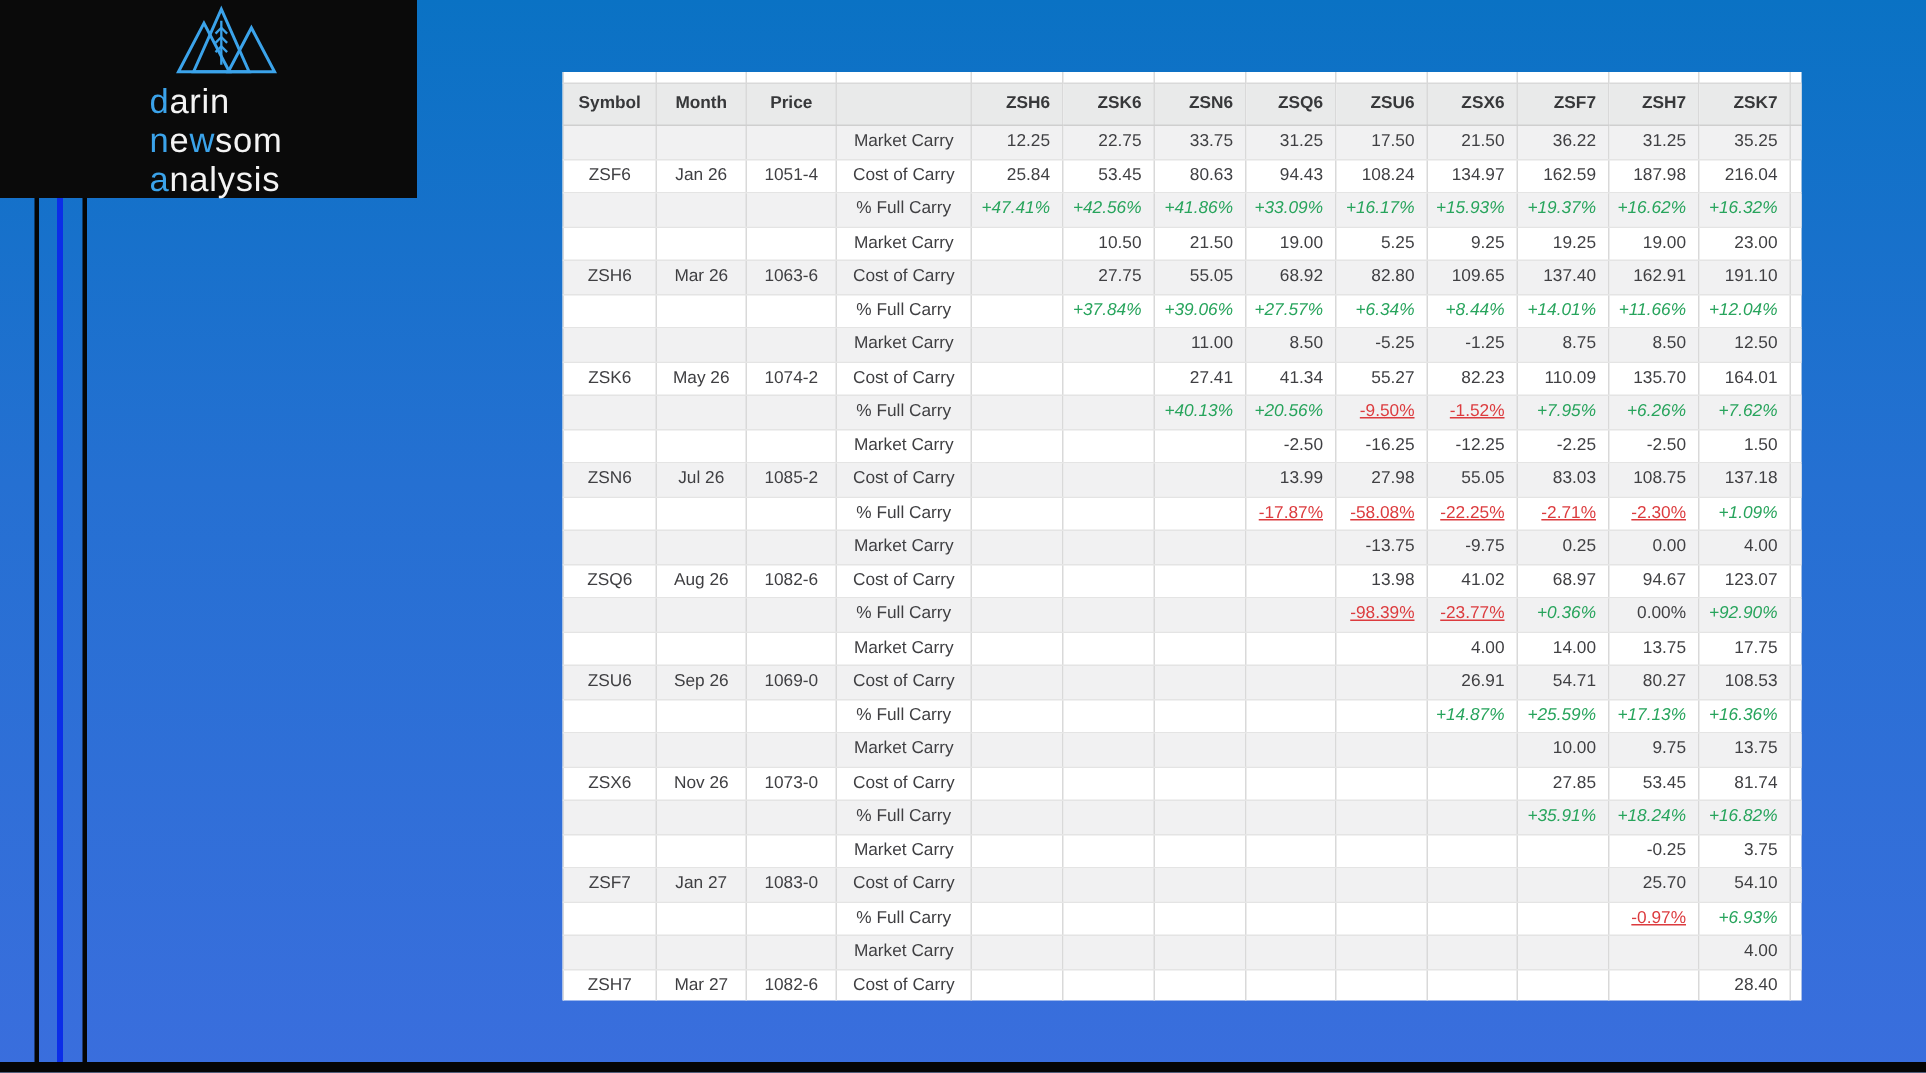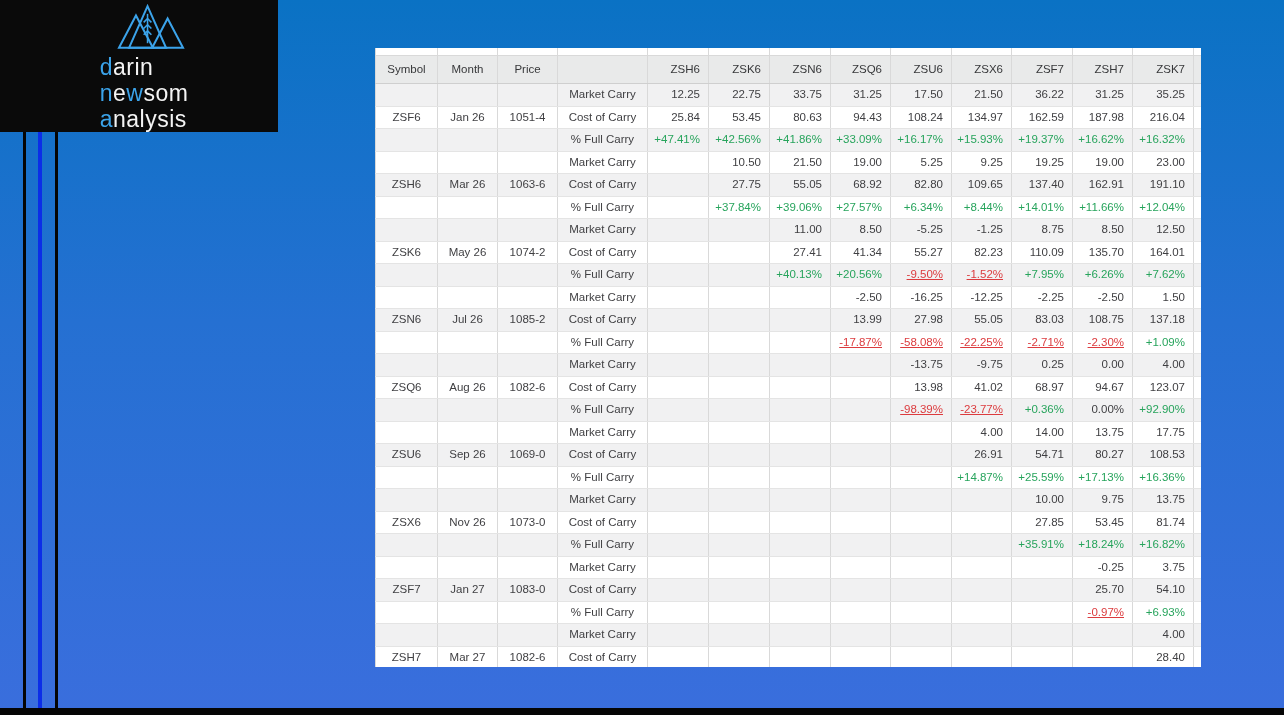--- a/index.html
+++ b/index.html
@@ -17,26 +17,26 @@
   .vline.k{width:3px;background:#050505;}
   .vline.b{width:4px;background:#0b2de8;}
   .bottom-bar{position:absolute;left:0;top:708px;width:1284px;height:7px;background:#050505;}
   
   .table-wrap{position:absolute;left:375px;top:48px;width:826px;height:619px;overflow:hidden;background:#ffffff;}
   table{border-collapse:collapse;table-layout:fixed;width:826px;font-size:11.5px;color:#3f3f42;}
   td,th{padding:0 8px 0 2px;height:21.5px;line-height:21.5px;border-right:1px solid #d9d9d9;
     border-bottom:1px solid #e4e4e4;overflow:hidden;white-space:nowrap;text-align:right;font-weight:400;}
   td:first-child,th:first-child{border-left:1px solid #d9d9d9;}
   tr.spacer td{height:7px;line-height:7px;border-bottom:1px solid #d9d9d9;}
-  tr.head th{background:#e9eaea;font-weight:400;color:#37383a;height:27px;line-height:27px;
+  tr.head th{background:#e9eaea;font-weight:700;color:#37383a;height:27px;line-height:27px;
     border-bottom:1px solid #cfcfcf;}
   tr.head th.c{text-align:center;padding:0 2px;}
   td.c{text-align:center;padding:0 2px;}
   tr.stripe td{background:#f1f1f2;}
-  td.pos{color:var(--pos);}
+  td.pos{color:var(--pos);font-style:italic;}
   td.neg{color:var(--neg);text-decoration:underline;}
 </style>
 </head>
 <body>
 
 <div class="stage">
 
   <div class="logo-card">
     <svg class="logo-icon" width="114" height="66" viewBox="0 0 120 70" fill="none">
       <polygon points="25,62 47,20 69,62" stroke="#3ba3ea" stroke-width="2.6" fill="none"></polygon>

